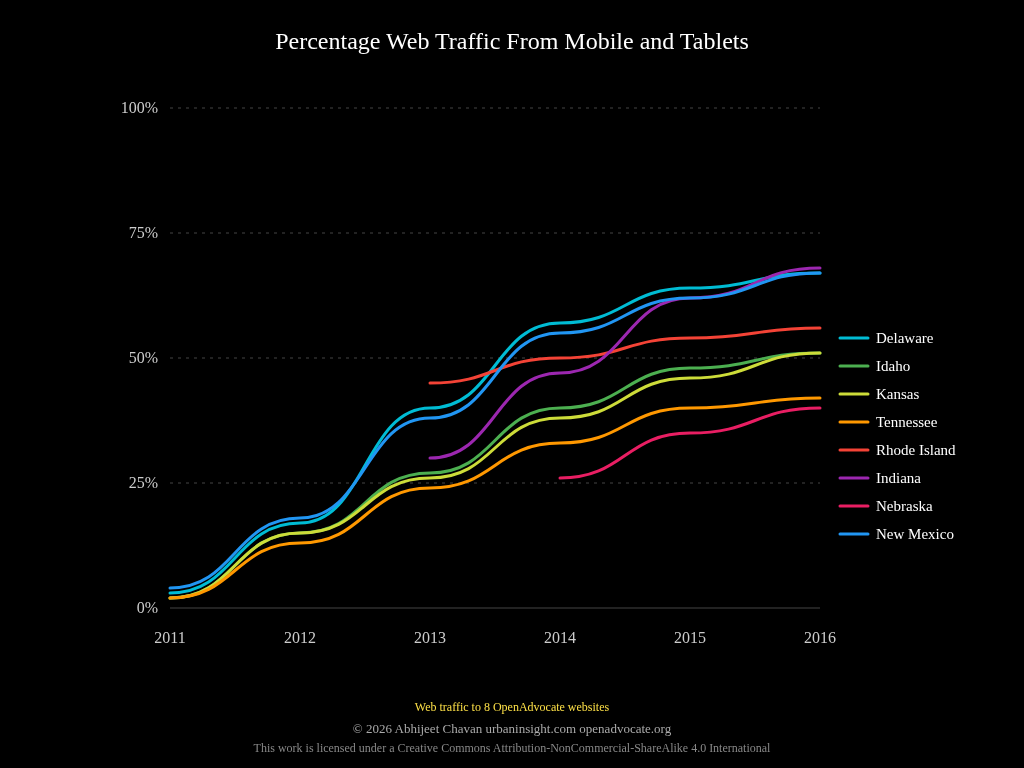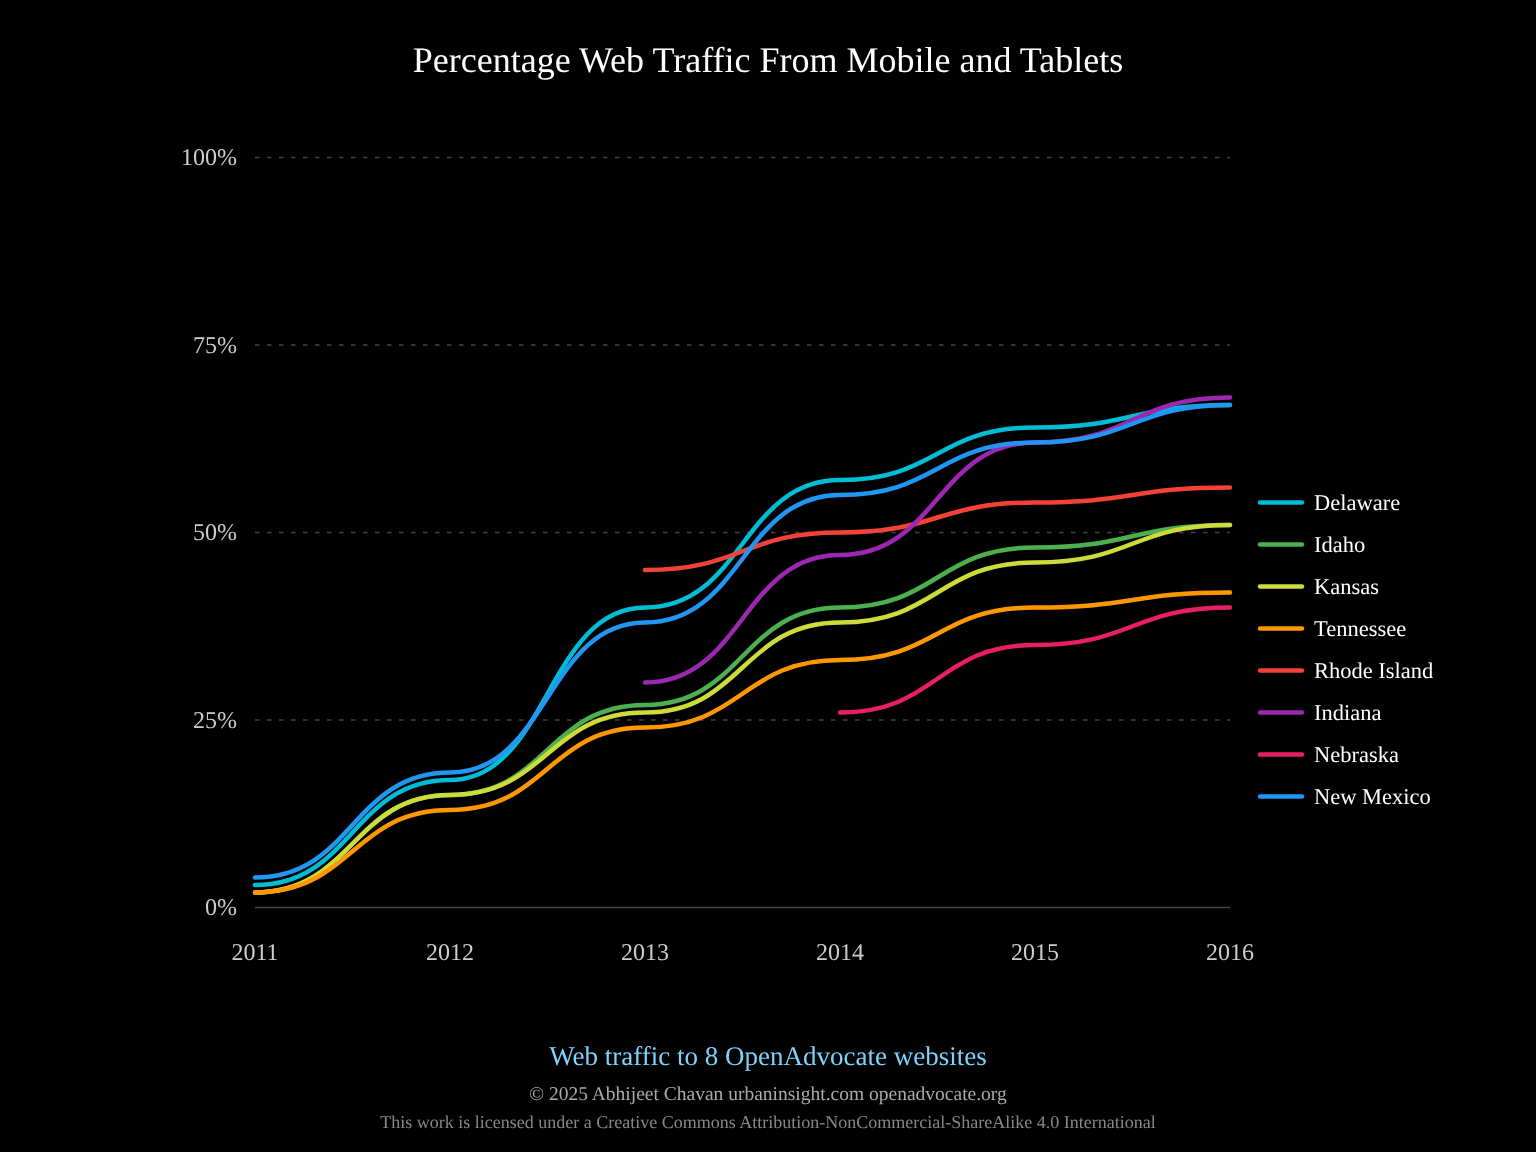--- a/index.html
+++ b/index.html
@@ -30,22 +30,22 @@
     }
     .chart-area {
       position: relative;
       width: 100%;
       flex: 1;
       display: flex;
       align-items: center;
       justify-content: center;
     }
     .footer-subtitle {
-      font-size: 18px;
-      color: #7dd3fc;
+      font-size: 12px;
+      color: #fde047;
       text-align: center;
       margin-bottom: 6px;
     }
     .footer-credit {
       font-size: 13px;
       color: #aaa;
       text-align: center;
       margin-bottom: 4px;
     }
     .footer-license {
@@ -101,15 +101,15 @@
         <line x1="840" y1="390" x2="868" y2="390" stroke="#9c27b0" stroke-width="3" stroke-linecap="round"></line>
         <text x="876" y="395" fill="#fff" font-size="15" text-anchor="start" font-family="Georgia, serif">Indiana</text>
         <line x1="840" y1="418" x2="868" y2="418" stroke="#e91e63" stroke-width="3" stroke-linecap="round"></line>
         <text x="876" y="423" fill="#fff" font-size="15" text-anchor="start" font-family="Georgia, serif">Nebraska</text>
         <line x1="840" y1="446" x2="868" y2="446" stroke="#2196f3" stroke-width="3" stroke-linecap="round"></line>
         <text x="876" y="451" fill="#fff" font-size="15" text-anchor="start" font-family="Georgia, serif">New Mexico</text>
       </svg>
   </div>
 
   <div class="footer-subtitle">Web traffic to 8 OpenAdvocate websites</div>
-  <div class="footer-credit">© 2025  Abhijeet Chavan  urbaninsight.com  openadvocate.org</div>
+  <div class="footer-credit">© 2026  Abhijeet Chavan  urbaninsight.com  openadvocate.org</div>
   <div class="footer-license">This work is licensed under a Creative Commons Attribution-NonCommercial-ShareAlike 4.0 International</div>
 </div>
 
 </body></html>

